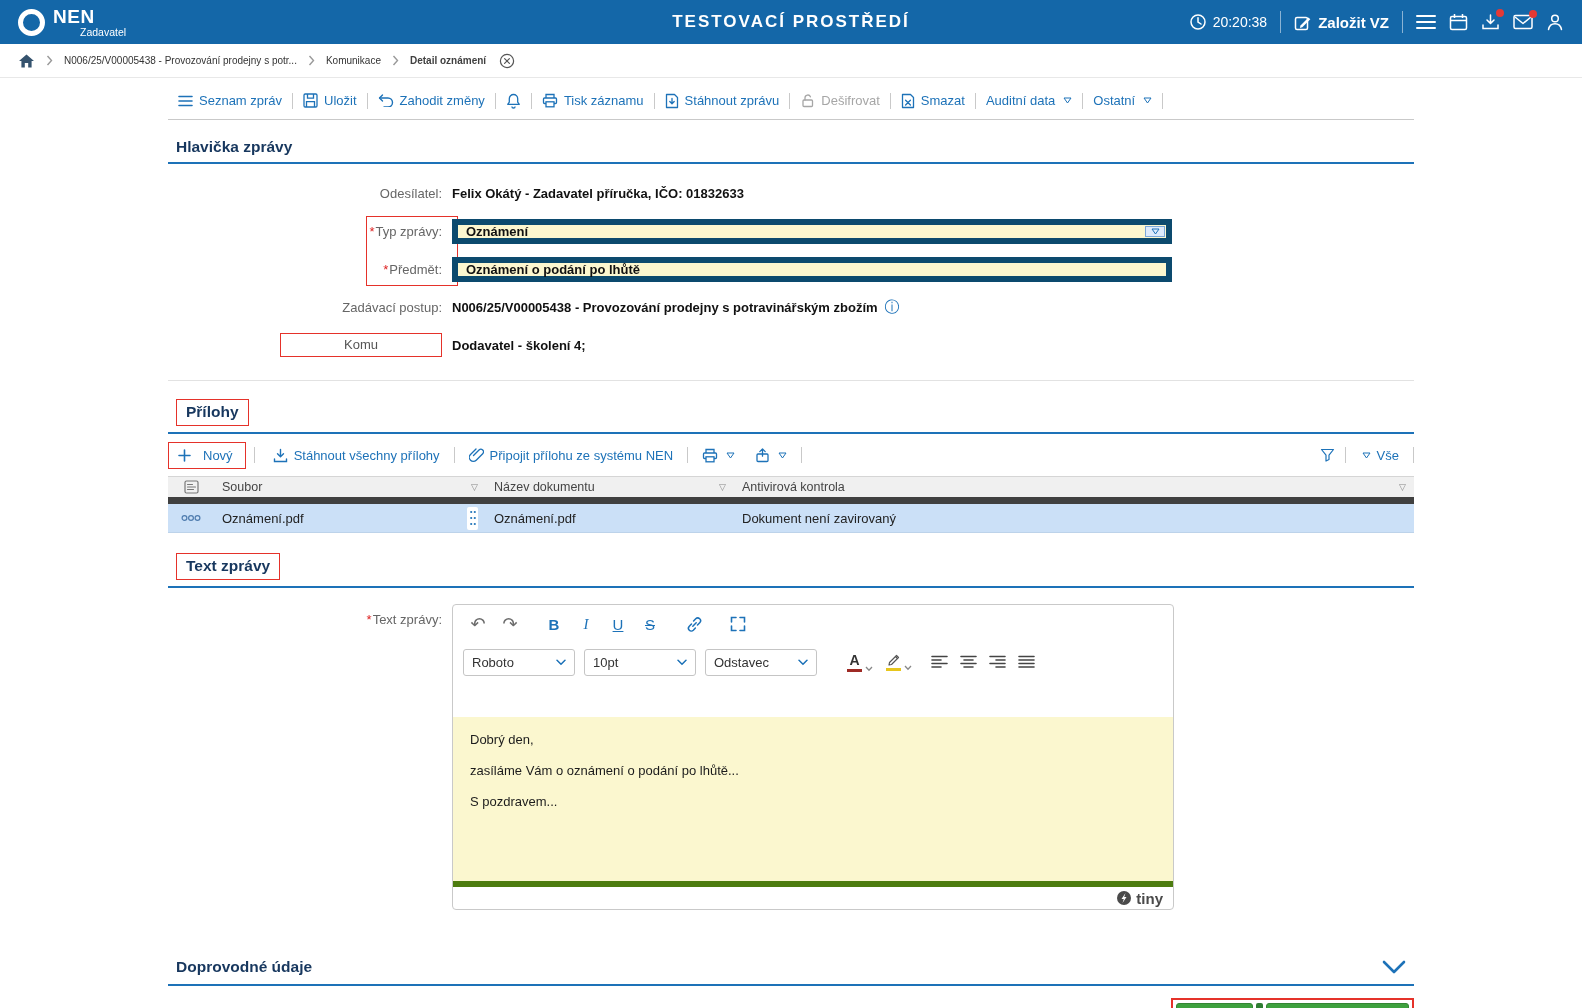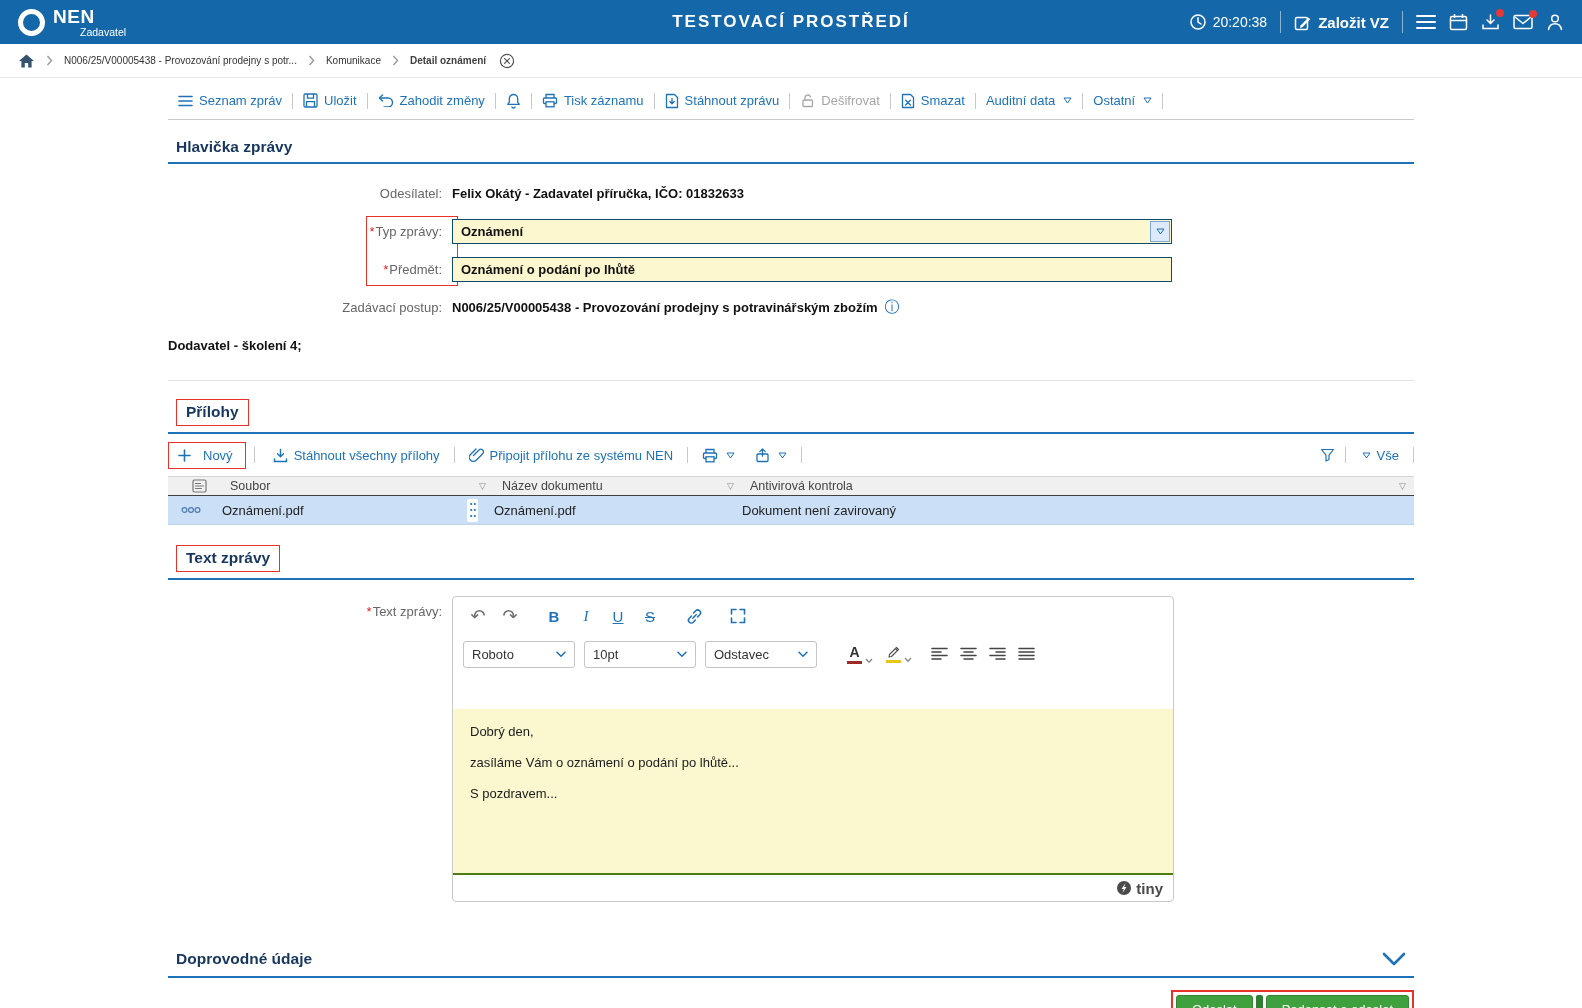--- a/index.html
+++ b/index.html
@@ -66,21 +66,21 @@
   .title-red { padding:3px 9px 4px; display:inline-block; }
 
   
   .panel-hlavicka { padding-top:18px; border-bottom:1px solid #e2e2e2; padding-bottom:16px; }
   .form { position:relative; padding-top:10px; }
   .form-row { display:flex; align-items:center; height:38px; }
   .form-label { width:284px; text-align:right; padding-right:10px; color:#666; }
   .req { color:#d22; margin-right:1px; }
   .form-value { font-weight:bold; color:#111; display:flex; align-items:center; gap:7px; }
   .yellow-input {
-    width:720px; height:25px; background:#fcf7cf; border:1px solid #0c4a6e;
+    width:720px; height:25px; background:#fcf7cf; border:6px solid #0c4a6e;
     display:flex; align-items:center; padding:0 8px; font-weight:bold; color:#111;
     position:relative;
     text-align:right;
   }
   .dd-btn {
     position:absolute; right:1px; top:1px; bottom:1px; width:20px;
     background:#ddeafc; border:1px solid #7aa7d9;
     display:flex; align-items:center; justify-content:center; cursor:pointer;
   }
   .label-annotation { position:absolute; left:198px; top:52px; width:92px; height:70px; pointer-events:none; }
@@ -91,22 +91,22 @@
 
   
   .panel-prilohy { padding-top:18px; }
   .attach-toolbar {
     display:flex; align-items:center; height:42px; color:#1d72b8; font-size:13px;
   }
   .at-right { margin-left:auto; display:flex; align-items:center; gap:10px; }
   .novy-box { display:flex; align-items:center; gap:12px; padding:5px 12px 5px 9px; cursor:pointer; }
   .attach-table { border-top:1px solid #d5d5d5; }
   .t-head {
-    display:flex; align-items:center; height:19px; background:#f0f0f0;
-    border-bottom:1px solid #404040; color:#444; font-size:12.5px;padding-left:8px;
+    display:flex; align-items:center; height:27px; background:#f0f0f0;
+    border-bottom:7px solid #404040; color:#444; font-size:12.5px;
   }
   .t-row { display:flex; align-items:center; height:29px; background:#cbe0f7; border-bottom:1px solid #bdd3ea; }
   .col-icon { width:46px; display:flex; justify-content:center; }
   .col-file { width:272px; }
   .col-doc  { width:248px; }
   .col-av   { flex:1; }
   .hcell { display:flex; align-items:center; justify-content:space-between; padding:0 8px; cursor:pointer; }
   .ccell { padding:0 8px; display:flex; align-items:center; justify-content:space-between; }
   .fchev { color:#888; font-size:9px; }
   .handle-chip {
@@ -136,21 +136,21 @@
     color:#333; cursor:pointer;
   }
   .color-btn { display:flex; align-items:flex-end; gap:3px; cursor:pointer; padding:0 2px; }
   .color-A { display:flex; flex-direction:column; align-items:center; }
   .color-A .glyph { font-size:14px; font-weight:bold; color:#333; line-height:15px; }
   .bar-red { width:15px; height:3px; background:#9e2a25; margin-top:1px; }
   .bar-yellow { width:15px; height:3px; background:#e7c61c; margin-top:1px; }
   .align-group { display:flex; align-items:center; gap:12px; margin-left:8px; }
   .ed-content { background:#fbf7cf; min-height:164px; padding:15px 17px; color:#1c1c1c;margin-top:36px; }
   .ed-content p { margin:0 0 16px; }
-  .ed-status { height:28px; border-top:2px solid #4d7c0f; display:flex; align-items:center; justify-content:flex-end; padding:0 10px; gap:4px; }
+  .ed-status { height:28px; border-top:6px solid #4d7c0f; display:flex; align-items:center; justify-content:flex-end; padding:0 10px; gap:4px; }
   .tiny-label { font-weight:bold; font-size:15px; color:#4a4a4a; }
 
   
   .panel-doprovodne { padding-top:26px; }
   .title-row-between { display:flex; align-items:center; justify-content:space-between; padding:0 8px 8px; }
 
   
   .footer-actions { display:flex; justify-content:flex-end; padding:12px 0 22px; }
   .btn-annotation { border:2px solid #e5322a; padding:3px; display:flex; align-items:stretch; gap:3px; background:#fff; }
   .green-btn {
@@ -398,20 +398,23 @@
 
       <div class="form-row">
         <div class="form-label">Zadávací postup:</div>
         <div class="form-value">
           <span>N006/25/V00005438 - Provozování prodejny s potravinářským zbožím</span>
           <span class="info-i">ⓘ</span>
         </div>
       </div>
 
       <div class="form-row">
+        <div class="form-label">
+          <span class="komu-box red-box">Komu</span>
+        </div>
         <div class="form-value">Dodavatel - školení 4;</div>
       </div>
     </div>
   </section>
 
   <section class="panel panel-prilohy">
     <div class="title-row">
       <span class="section-title red-box title-red">Přílohy</span>
     </div>
     <div class="blue-rule"></div>

